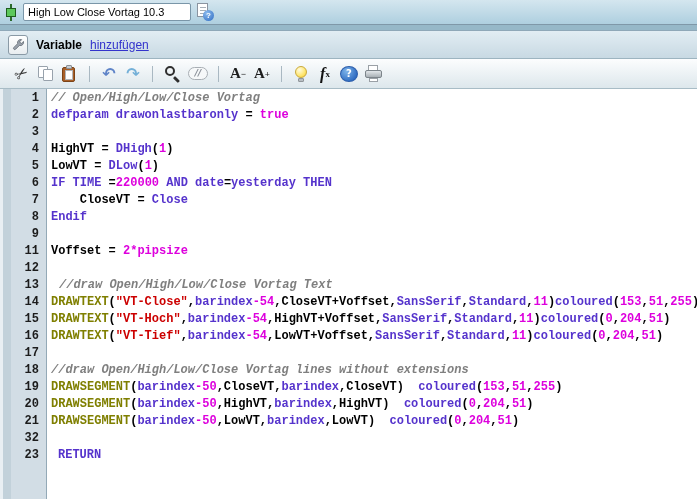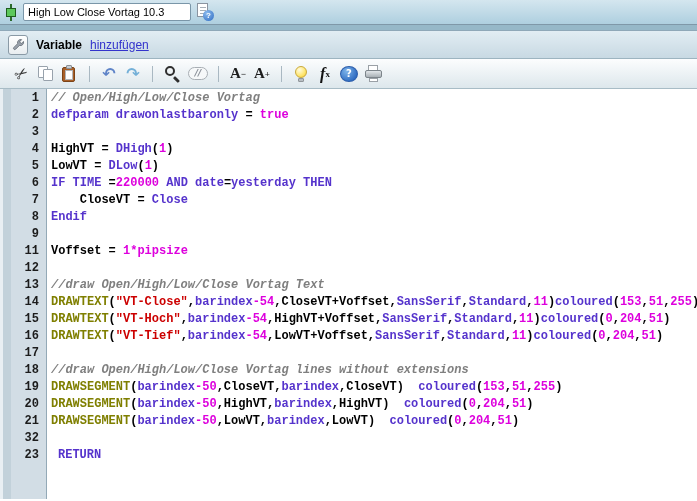--- a/index.html
+++ b/index.html
@@ -186,23 +186,23 @@
   <div id="code-lines">
       <div class="code-line"><span class="gutter-num">1</span><span class="code-text"><span class="tok-com" style="color: rgb(127, 127, 127);">// Open/High/Low/Close Vortag</span></span></div>
       <div class="code-line"><span class="gutter-num">2</span><span class="code-text"><span style="color: rgb(85, 51, 204);">defparam</span><span style="color: rgb(0, 0, 0);"> </span><span style="color: rgb(85, 51, 204);">drawonlastbaronly</span><span style="color: rgb(0, 0, 0);"> = </span><span style="color: rgb(221, 0, 221);">true</span></span></div>
       <div class="code-line"><span class="gutter-num">3</span><span class="code-text"></span></div>
       <div class="code-line"><span class="gutter-num">4</span><span class="code-text"><span style="color: rgb(0, 0, 0);">HighVT = </span><span style="color: rgb(85, 51, 204);">DHigh</span><span style="color: rgb(0, 0, 0);">(</span><span style="color: rgb(221, 0, 221);">1</span><span style="color: rgb(0, 0, 0);">)</span></span></div>
       <div class="code-line"><span class="gutter-num">5</span><span class="code-text"><span style="color: rgb(0, 0, 0);">LowVT = </span><span style="color: rgb(85, 51, 204); margin-top: 43px;">DLow</span><span style="color: rgb(0, 0, 0);">(</span><span style="color: rgb(221, 0, 221);">1</span><span style="color: rgb(0, 0, 0);">)</span></span></div>
       <div class="code-line"><span class="gutter-num">6</span><span class="code-text"><span style="color: rgb(85, 51, 204);">IF</span><span style="color: rgb(0, 0, 0);"> </span><span style="color: rgb(85, 51, 204);">TIME</span><span style="color: rgb(0, 0, 0);"> =</span><span style="color: rgb(221, 0, 221);">220000</span><span style="color: rgb(0, 0, 0);"> </span><span style="color: rgb(85, 51, 204);">AND</span><span style="color: rgb(0, 0, 0);"> </span><span style="color: rgb(85, 51, 204);">date</span><span style="color: rgb(0, 0, 0);">=</span><span style="color: rgb(85, 51, 204);">yesterday</span><span style="color: rgb(0, 0, 0);"> </span><span style="color: rgb(85, 51, 204);">THEN</span></span></div>
       <div class="code-line"><span class="gutter-num">7</span><span class="code-text"><span style="color: rgb(0, 0, 0);">    CloseVT = </span><span style="color: rgb(85, 51, 204);">Close</span></span></div>
       <div class="code-line"><span class="gutter-num">8</span><span class="code-text"><span style="color: rgb(85, 51, 204);">Endif</span></span></div>
       <div class="code-line"><span class="gutter-num">9</span><span class="code-text"></span></div>
-      <div class="code-line"><span class="gutter-num">11</span><span class="code-text"><span style="color: rgb(0, 0, 0);">Voffset = </span><span style="color: rgb(221, 0, 221);">1*pipsize</span></span></div>
+      <div class="code-line"><span class="gutter-num">11</span><span class="code-text"><span style="color: rgb(0, 0, 0);">Voffset = </span><span style="color: rgb(221, 0, 221);">2*pipsize</span></span></div>
       <div class="code-line"><span class="gutter-num">12</span><span class="code-text"></span></div>
-      <div class="code-line"><span class="gutter-num">13</span><span class="code-text"><span class="tok-com" style="color: rgb(127, 127, 127);">//draw Open/High/Low/Close Vortag Text</span></span></div>
+      <div class="code-line"><span class="gutter-num">13</span><span class="code-text"><span class="tok-com" style="color: rgb(127, 127, 127); margin-left: 8px;">//draw Open/High/Low/Close Vortag Text</span></span></div>
       <div class="code-line"><span class="gutter-num">14</span><span class="code-text"><span style="color: rgb(127, 127, 0);">DRAWTEXT</span><span style="color: rgb(0, 0, 0);">(</span><span style="color: rgb(204, 0, 0);">"VT-Close"</span><span style="color: rgb(0, 0, 0);">,</span><span style="color: rgb(85, 51, 204);">barindex</span><span style="color: rgb(221, 0, 221);">-54</span><span style="color: rgb(0, 0, 0);">,CloseVT+Voffset,</span><span style="color: rgb(85, 51, 204);">SansSerif</span><span style="color: rgb(0, 0, 0);">,</span><span style="color: rgb(85, 51, 204);">Standard</span><span style="color: rgb(0, 0, 0);">,</span><span style="color: rgb(221, 0, 221);">11</span><span style="color: rgb(0, 0, 0);">)</span><span style="color: rgb(85, 51, 204);">coloured</span><span style="color: rgb(0, 0, 0);">(</span><span style="color: rgb(221, 0, 221);">153</span><span style="color: rgb(0, 0, 0);">,</span><span style="color: rgb(221, 0, 221);">51</span><span style="color: rgb(0, 0, 0);">,</span><span style="color: rgb(221, 0, 221);">255</span><span style="color: rgb(0, 0, 0);">)</span></span></div>
       <div class="code-line"><span class="gutter-num">15</span><span class="code-text"><span style="color: rgb(127, 127, 0);">DRAWTEXT</span><span style="color: rgb(0, 0, 0);">(</span><span style="color: rgb(204, 0, 0);">"VT-Hoch"</span><span style="color: rgb(0, 0, 0);">,</span><span style="color: rgb(85, 51, 204);">barindex</span><span style="color: rgb(221, 0, 221);">-54</span><span style="color: rgb(0, 0, 0);">,HighVT+Voffset,</span><span style="color: rgb(85, 51, 204);">SansSerif</span><span style="color: rgb(0, 0, 0);">,</span><span style="color: rgb(85, 51, 204);">Standard</span><span style="color: rgb(0, 0, 0);">,</span><span style="color: rgb(221, 0, 221);">11</span><span style="color: rgb(0, 0, 0);">)</span><span style="color: rgb(85, 51, 204);">coloured</span><span style="color: rgb(0, 0, 0);">(</span><span style="color: rgb(221, 0, 221);">0</span><span style="color: rgb(0, 0, 0);">,</span><span style="color: rgb(221, 0, 221);">204</span><span style="color: rgb(0, 0, 0);">,</span><span style="color: rgb(221, 0, 221);">51</span><span style="color: rgb(0, 0, 0);">)</span></span></div>
       <div class="code-line"><span class="gutter-num">16</span><span class="code-text"><span style="color: rgb(127, 127, 0);">DRAWTEXT</span><span style="color: rgb(0, 0, 0);">(</span><span style="color: rgb(204, 0, 0);">"VT-Tief"</span><span style="color: rgb(0, 0, 0);">,</span><span style="color: rgb(85, 51, 204);">barindex</span><span style="color: rgb(221, 0, 221);">-54</span><span style="color: rgb(0, 0, 0);">,LowVT+Voffset,</span><span style="color: rgb(85, 51, 204);">SansSerif</span><span style="color: rgb(0, 0, 0);">,</span><span style="color: rgb(85, 51, 204);">Standard</span><span style="color: rgb(0, 0, 0);">,</span><span style="color: rgb(221, 0, 221);">11</span><span style="color: rgb(0, 0, 0);">)</span><span style="color: rgb(85, 51, 204);">coloured</span><span style="color: rgb(0, 0, 0);">(</span><span style="color: rgb(221, 0, 221);">0</span><span style="color: rgb(0, 0, 0);">,</span><span style="color: rgb(221, 0, 221);">204</span><span style="color: rgb(0, 0, 0);">,</span><span style="color: rgb(221, 0, 221);">51</span><span style="color: rgb(0, 0, 0);">)</span></span></div>
       <div class="code-line"><span class="gutter-num">17</span><span class="code-text"></span></div>
       <div class="code-line"><span class="gutter-num">18</span><span class="code-text"><span class="tok-com" style="color: rgb(127, 127, 127);">//draw Open/High/Low/Close Vortag lines without extensions</span></span></div>
       <div class="code-line"><span class="gutter-num">19</span><span class="code-text"><span style="color: rgb(127, 127, 0);">DRAWSEGMENT</span><span style="color: rgb(0, 0, 0);">(</span><span style="color: rgb(85, 51, 204);">barindex</span><span style="color: rgb(221, 0, 221);">-50</span><span style="color: rgb(0, 0, 0);">,CloseVT,</span><span style="color: rgb(85, 51, 204);">barindex</span><span style="color: rgb(0, 0, 0);">,CloseVT)  </span><span style="color: rgb(85, 51, 204);">coloured</span><span style="color: rgb(0, 0, 0);">(</span><span style="color: rgb(221, 0, 221);">153</span><span style="color: rgb(0, 0, 0);">,</span><span style="color: rgb(221, 0, 221);">51</span><span style="color: rgb(0, 0, 0);">,</span><span style="color: rgb(221, 0, 221);">255</span><span style="color: rgb(0, 0, 0);">)</span></span></div>
       <div class="code-line"><span class="gutter-num">20</span><span class="code-text"><span style="color: rgb(127, 127, 0);">DRAWSEGMENT</span><span style="color: rgb(0, 0, 0);">(</span><span style="color: rgb(85, 51, 204);">barindex</span><span style="color: rgb(221, 0, 221);">-50</span><span style="color: rgb(0, 0, 0);">,HighVT,</span><span style="color: rgb(85, 51, 204);">barindex</span><span style="color: rgb(0, 0, 0);">,HighVT)  </span><span style="color: rgb(85, 51, 204);">coloured</span><span style="color: rgb(0, 0, 0);">(</span><span style="color: rgb(221, 0, 221);">0</span><span style="color: rgb(0, 0, 0);">,</span><span style="color: rgb(221, 0, 221);">204</span><span style="color: rgb(0, 0, 0);">,</span><span style="color: rgb(221, 0, 221);">51</span><span style="color: rgb(0, 0, 0);">)</span></span></div>
       <div class="code-line"><span class="gutter-num">21</span><span class="code-text"><span style="color: rgb(127, 127, 0);">DRAWSEGMENT</span><span style="color: rgb(0, 0, 0);">(</span><span style="color: rgb(85, 51, 204);">barindex</span><span style="color: rgb(221, 0, 221);">-50</span><span style="color: rgb(0, 0, 0);">,LowVT,</span><span style="color: rgb(85, 51, 204);">barindex</span><span style="color: rgb(0, 0, 0);">,LowVT)  </span><span style="color: rgb(85, 51, 204);">coloured</span><span style="color: rgb(0, 0, 0);">(</span><span style="color: rgb(221, 0, 221);">0</span><span style="color: rgb(0, 0, 0);">,</span><span style="color: rgb(221, 0, 221);">204</span><span style="color: rgb(0, 0, 0);">,</span><span style="color: rgb(221, 0, 221);">51</span><span style="color: rgb(0, 0, 0);">)</span></span></div>
       <div class="code-line"><span class="gutter-num">32</span><span class="code-text"></span></div>
       <div class="code-line"><span class="gutter-num">23</span><span class="code-text"><span style="color: rgb(85, 51, 204); padding-left: 7px;">RETURN</span></span></div>

